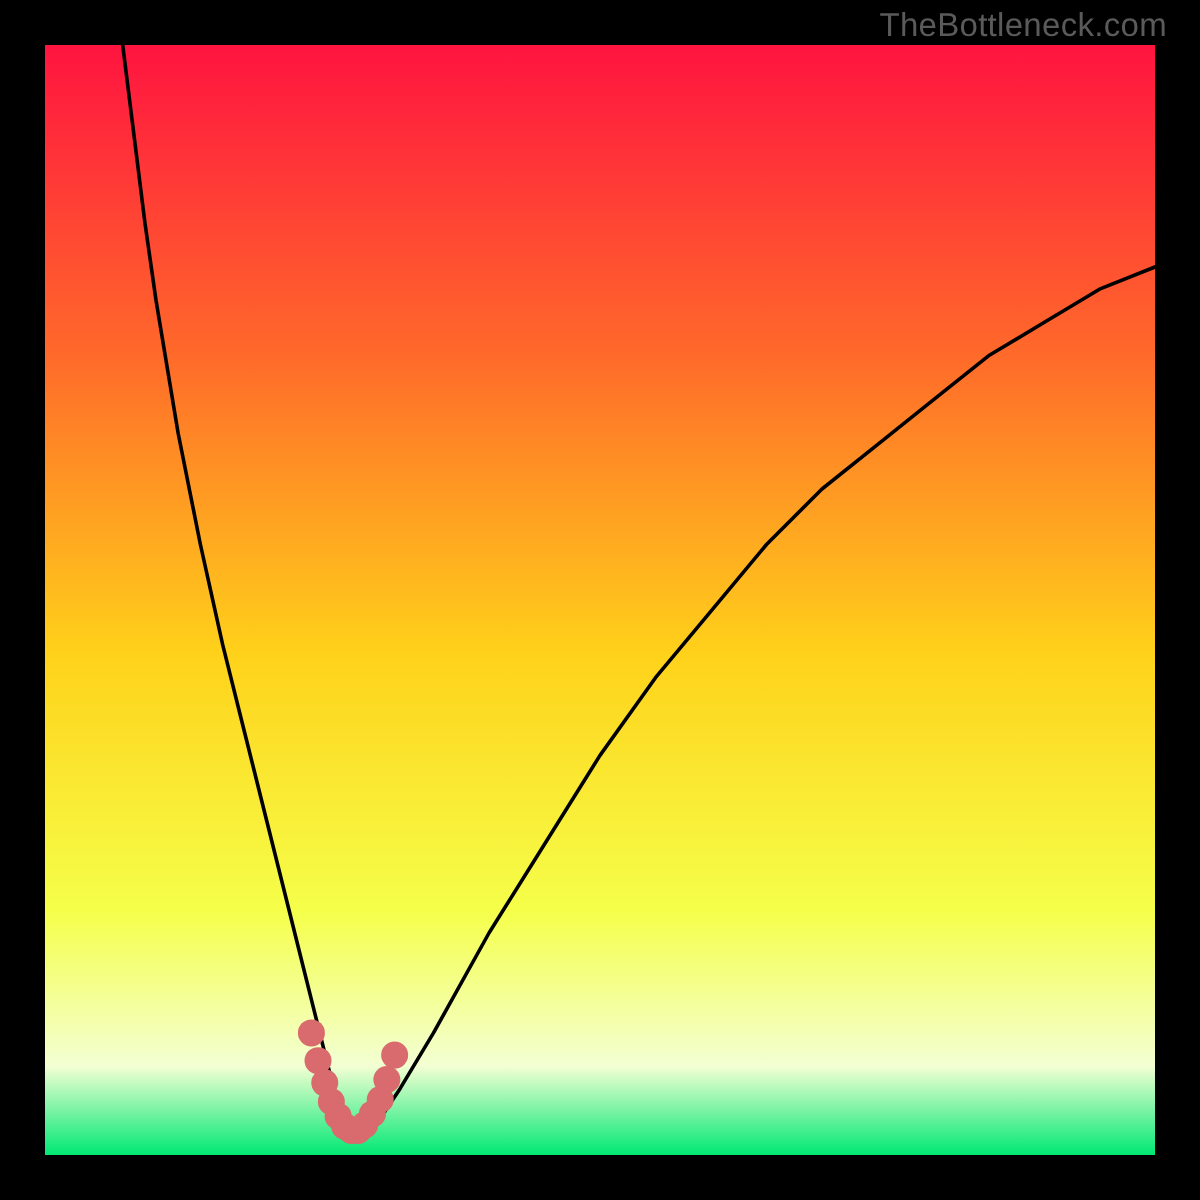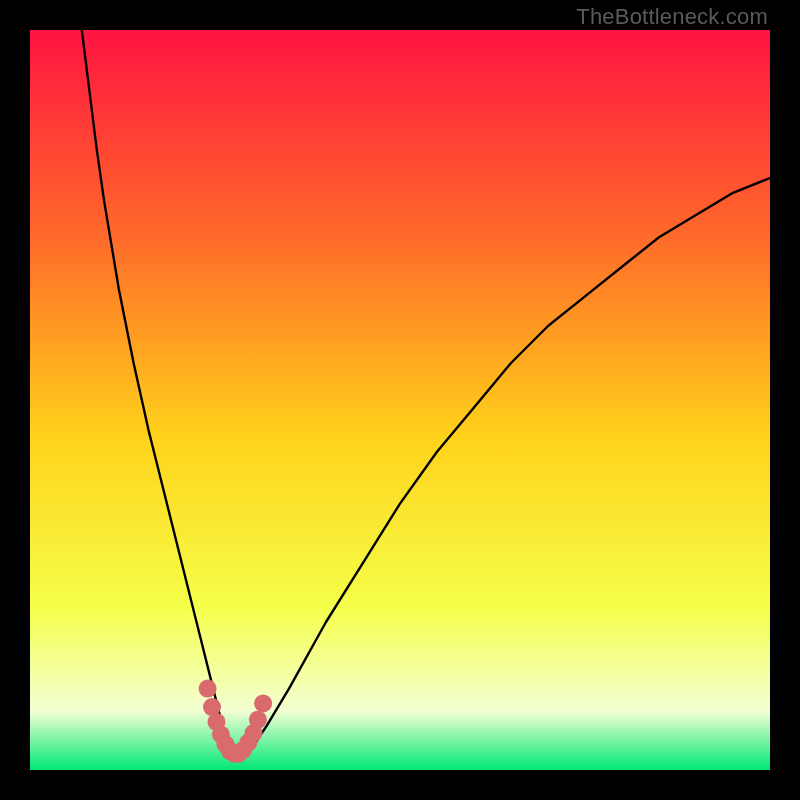--- a/index.html
+++ b/index.html
@@ -9,20 +9,21 @@
     height: 800px;
     background: #000;
     overflow: hidden;
     font-family: Arial, Helvetica, sans-serif;
   }
   .frame {
     position: absolute;
     left: 0; top: 0;
     width: 780px; height: 800px;
     background: #000;
+    padding-left: 10px;
   }
   .plot {
     position: absolute;
     left: 30px;
     top: 30px;
     width: 740px;
     height: 740px;
     overflow: hidden;
   }
   .watermark {

